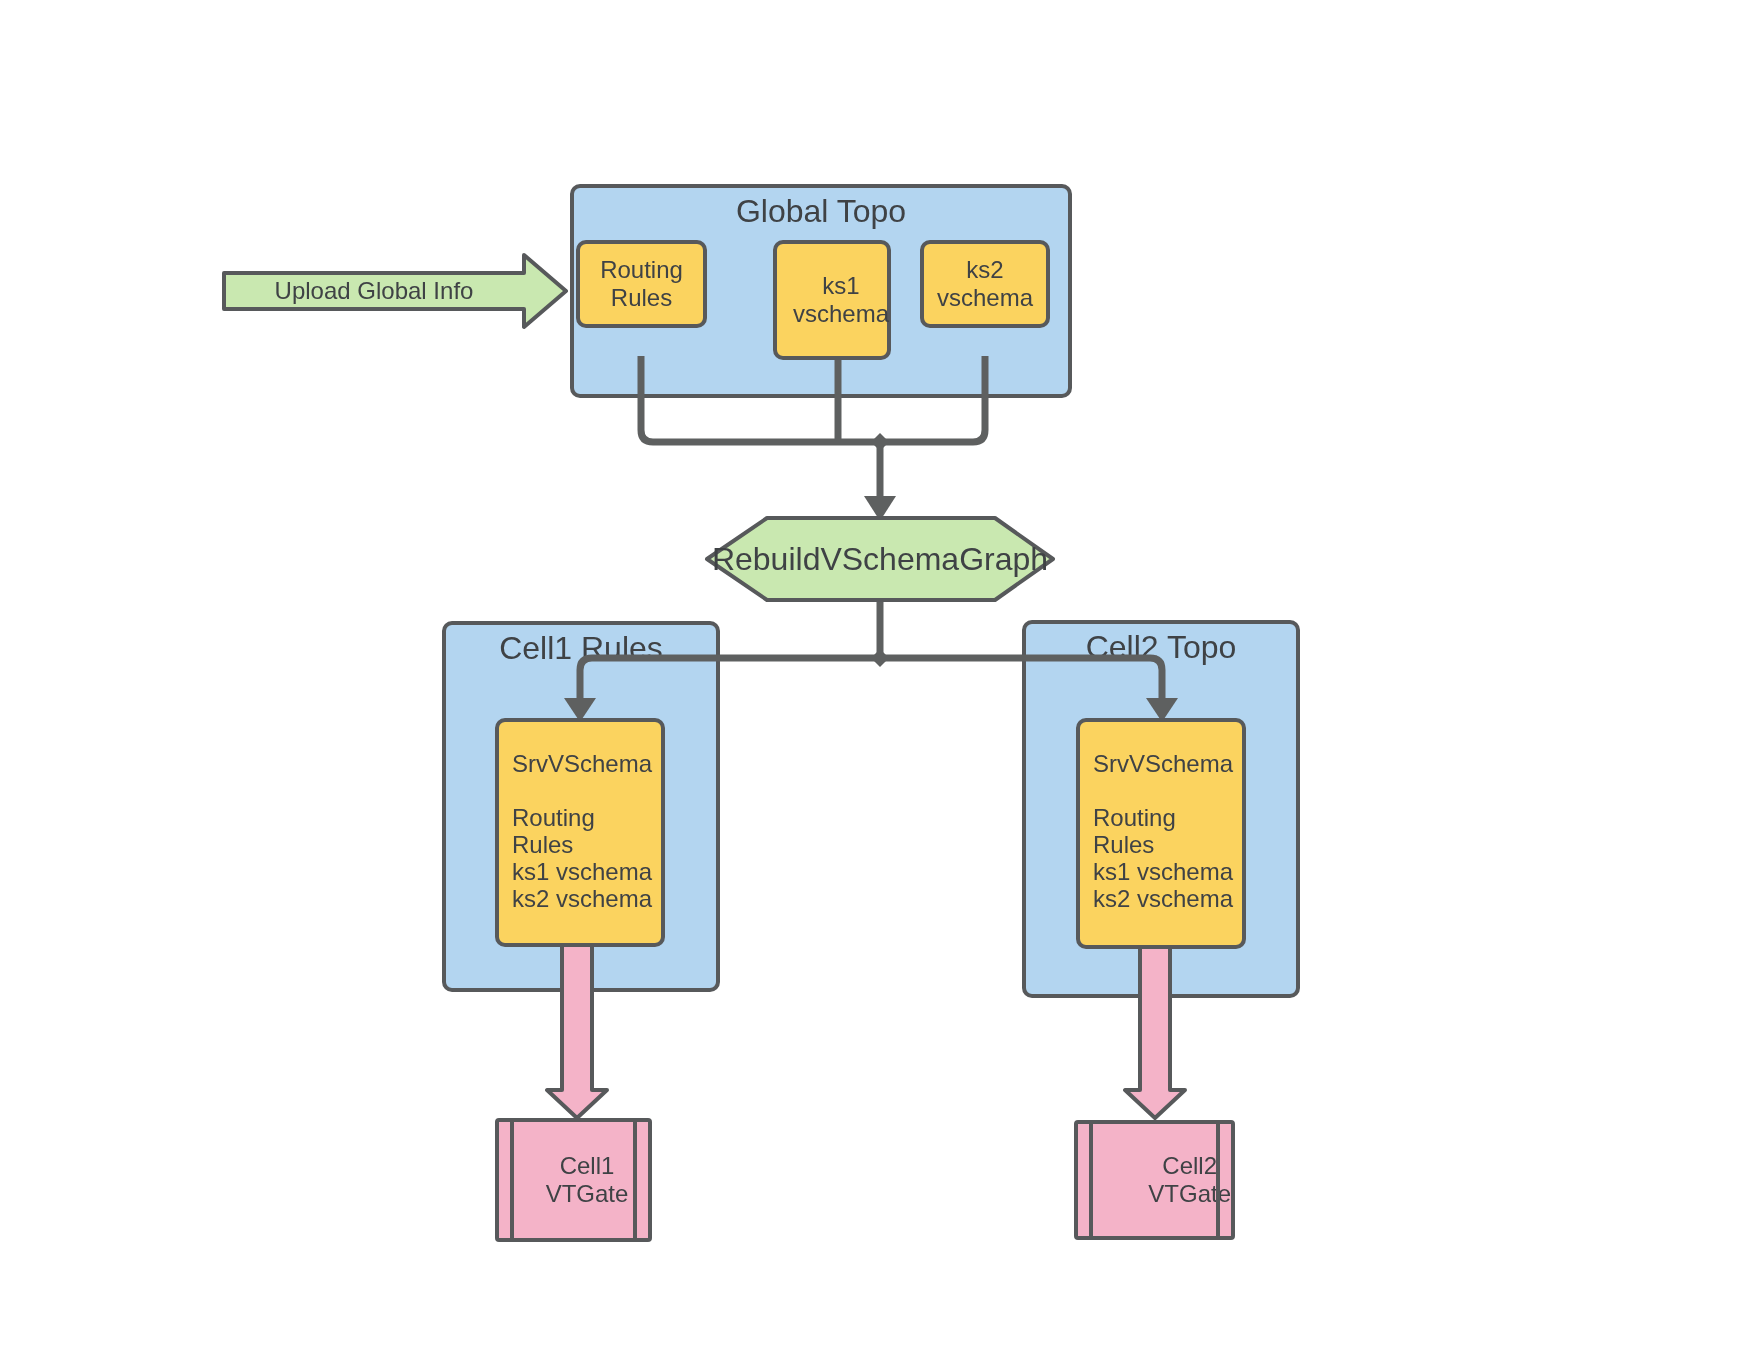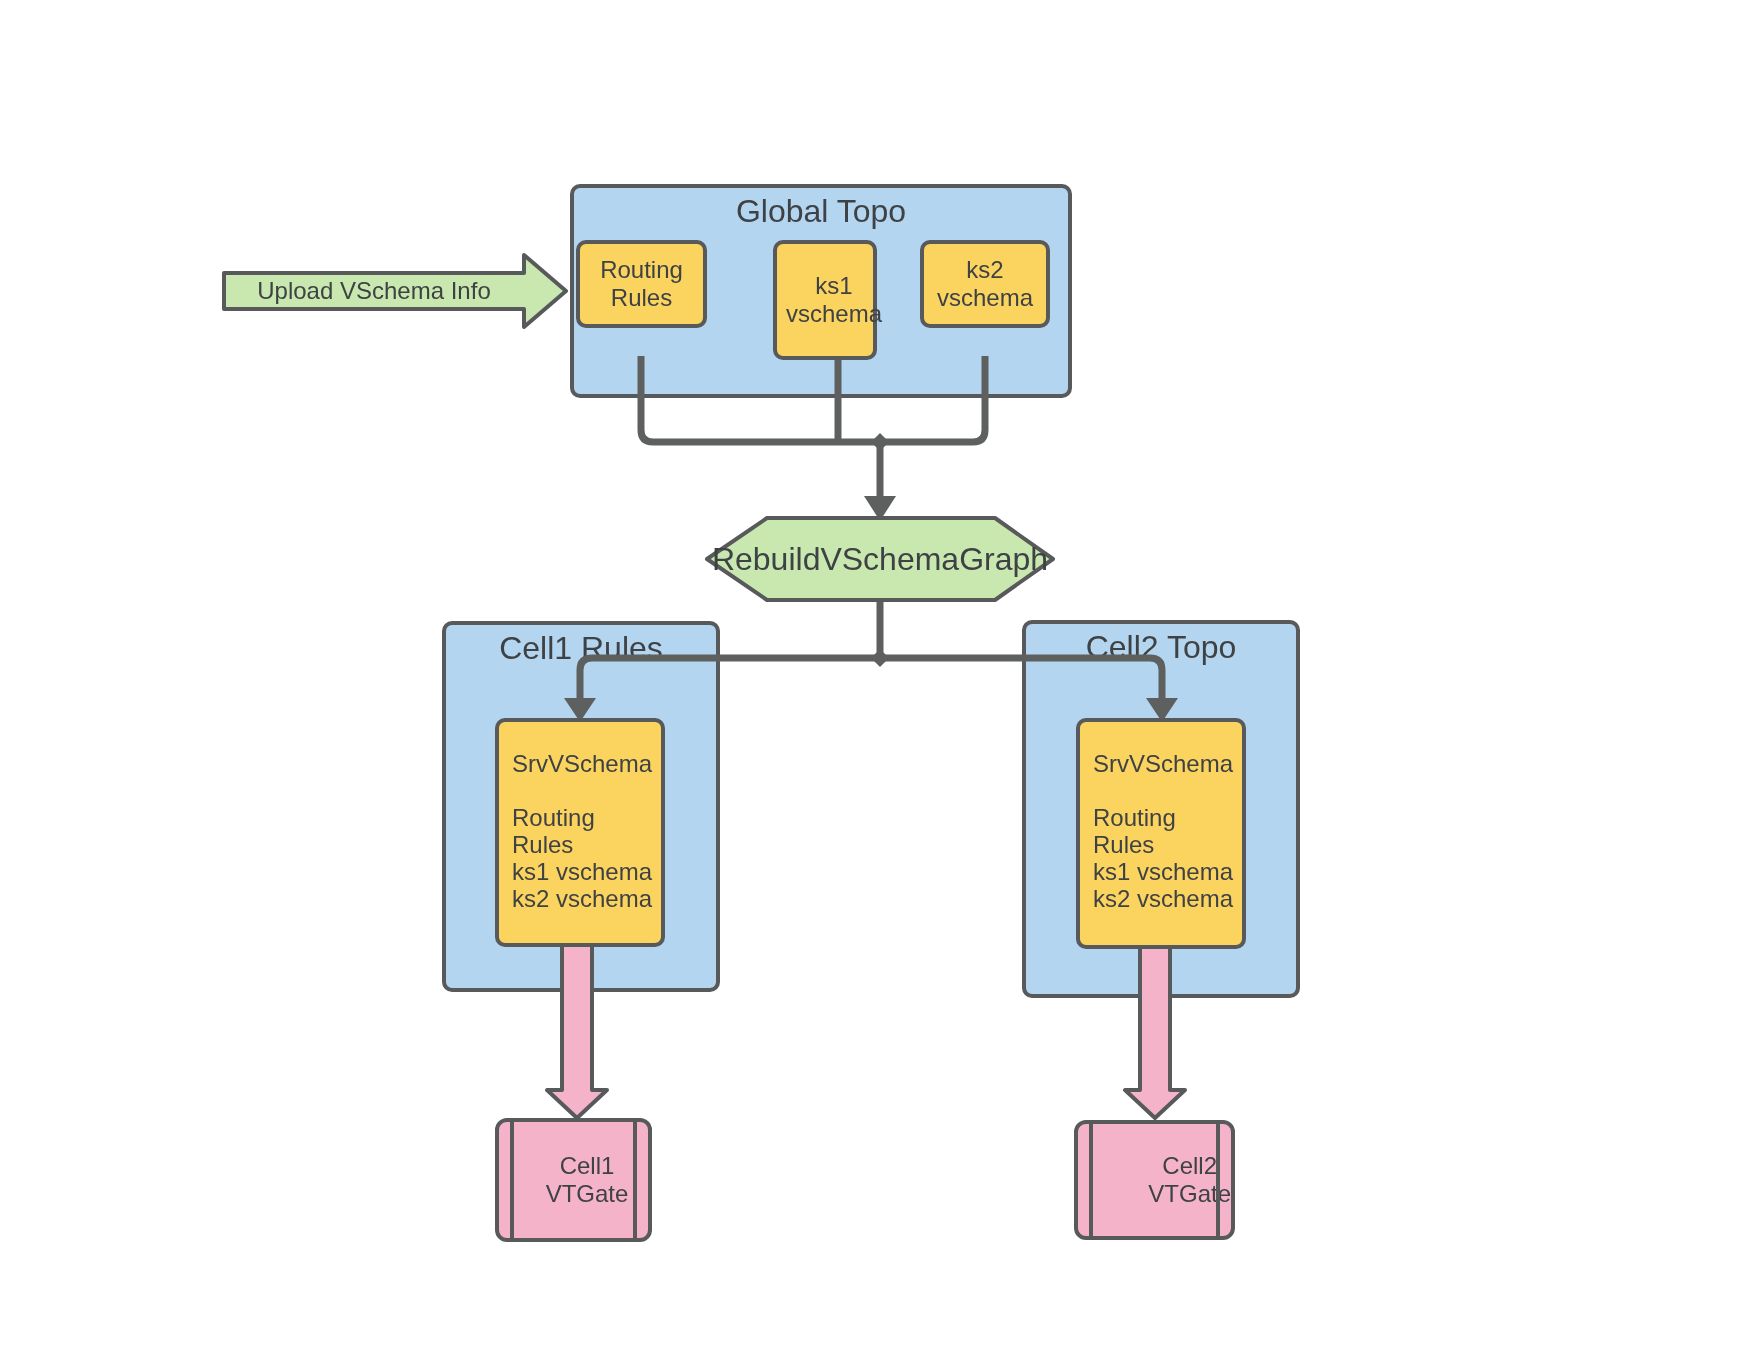--- a/index.html
+++ b/index.html
@@ -39,36 +39,36 @@
     display: flex;
     align-items: center;
     justify-content: center;
     text-align: center;
     white-space: pre-line;
     font-size: 24px;
     line-height: 28px;
   }
   .blue   { background: var(--blue);   border-radius: 10px; z-index: 1; }
   .yellow { background: var(--yellow); border-radius: 10px; z-index: 3; }
-  .pink   { background: var(--pink);   border-radius: 12px;  z-index: 3; padding-left: 27px; }
+  .pink   { background: var(--pink);   border-radius: 4px;  z-index: 3; padding-left: 27px; }
 
   .container-title {
     position: absolute;
     top: 10px; left: 0; right: 0;
     text-align: center;
     font-weight: 400;
     font-size: 32px;
     line-height: 26px;
     color: var(--text);
   }
 
   
   #global-topo   { left: 570px;  top: 184px; width: 502px; height: 214px; }
   #node-routing-rules { left: 576px; top: 240px; width: 131px; height: 88px; }
-  #node-ks1      { left: 773px;  top: 240px; width: 104px; height: 120px; padding-left: 18px; }
+  #node-ks1      { left: 773px;  top: 240px; width: 118px; height: 120px; padding-left: 18px; }
   #node-ks2      { left: 920px;  top: 240px; width: 130px; height: 88px; }
 
   #cell1-topo    { left: 442px;  top: 621px; width: 278px; height: 371px; }
   #cell2-topo    { left: 1022px; top: 620px; width: 278px; height: 378px; }
 
   .srv-box {
     justify-content: flex-start;
     align-items: flex-start;
     text-align: left;
     padding: 28px 8px 8px 13px;
@@ -166,16 +166,16 @@
     <div>Cell1
 VTGate</div>
   </div>
   <div class="node pink" id="vtgate-2">
     <div class="vt-bar left"></div>
     <div class="vt-bar right"></div>
     <div>Cell2
 VTGate</div>
   </div>
 
-  <div class="overlay-label" id="upload-arrow-label">Upload VSchema Info</div>
+  <div class="overlay-label" id="upload-arrow-label">Upload Global Info</div>
   <div class="overlay-label" id="rebuild-label">RebuildVSchemaGraph</div>
 
 </div>
 
 </body></html>

